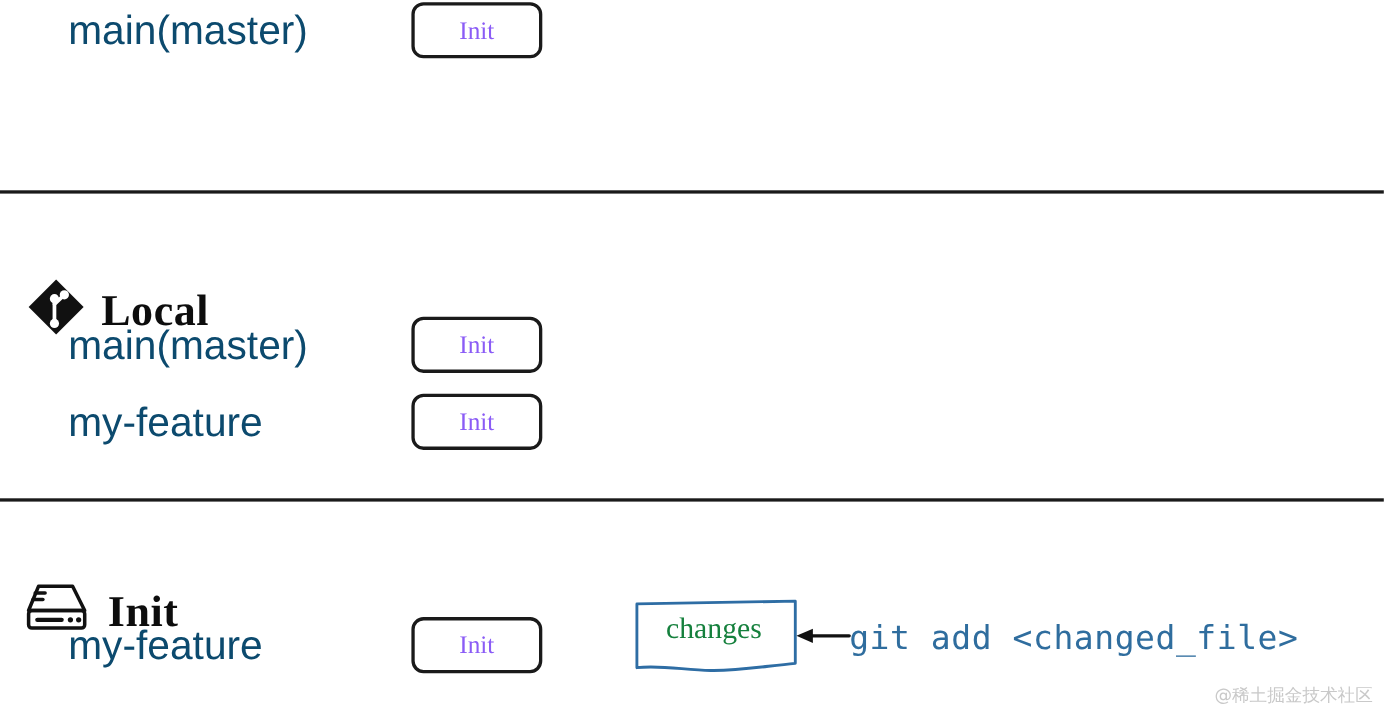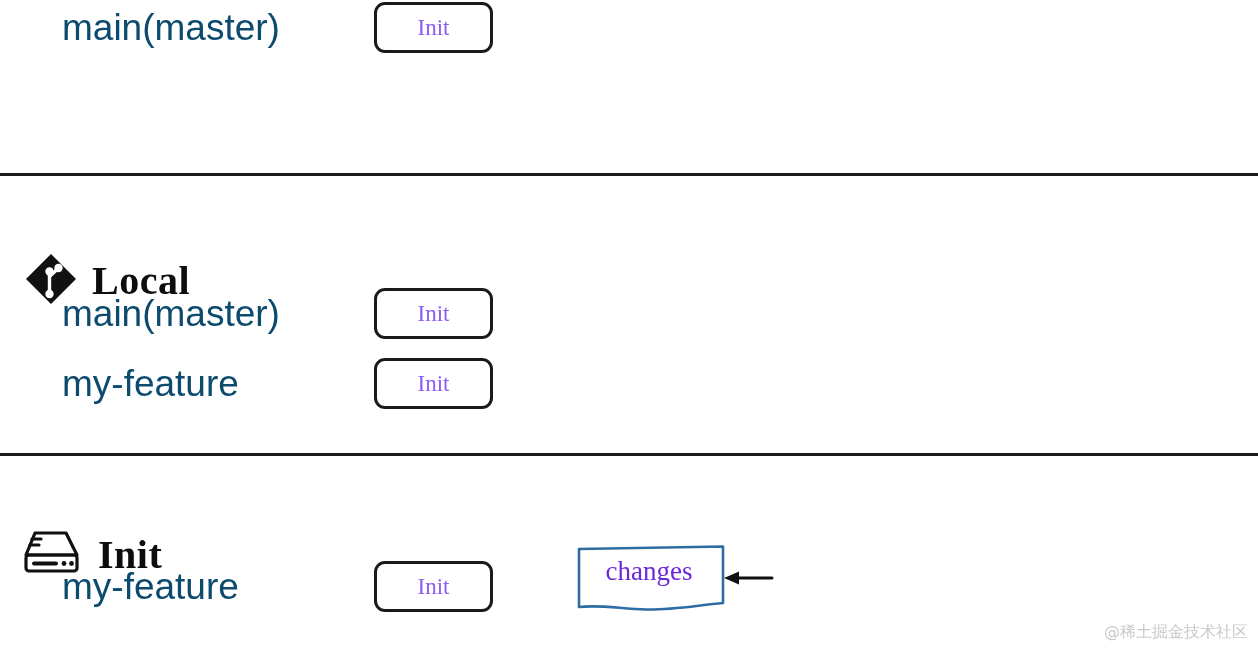--- a/index.html
+++ b/index.html
@@ -94,21 +94,21 @@
   .changes-note svg { display: block; }
   .changes-text {
     position: absolute;
     left: 0;
     top: 14px;
     width: 146px;
     text-align: center;
     font-family: "Liberation Serif", "DejaVu Serif", serif;
     font-size: 27px;
     line-height: 1;
-    color: #6d28d9;
+    color: #15803d;
     white-space: nowrap;
   }
 
   
   .arrow-wrap {
     position: absolute;
     left: 724px;
     top: 567px;
     width: 50px;
     height: 22px;
@@ -208,16 +208,17 @@
     <span class="changes-text">changes</span>
   </div>
 
   <span class="arrow-wrap">
     <svg width="50" height="22" viewBox="0 0 50 22" aria-hidden="true">
       <path d="M13 11 L48 11" stroke="#111111" stroke-width="3" stroke-linecap="round" fill="none"></path>
       <path d="M0 11 L15 4.5 L15 17.5 Z" fill="#111111"></path>
     </svg>
   </span>
 
+  <span class="command">git add &lt;changed_file&gt;</span>
 
   <span class="watermark">@稀土掘金技术社区</span>
 
 </div>
 
 </body></html>

